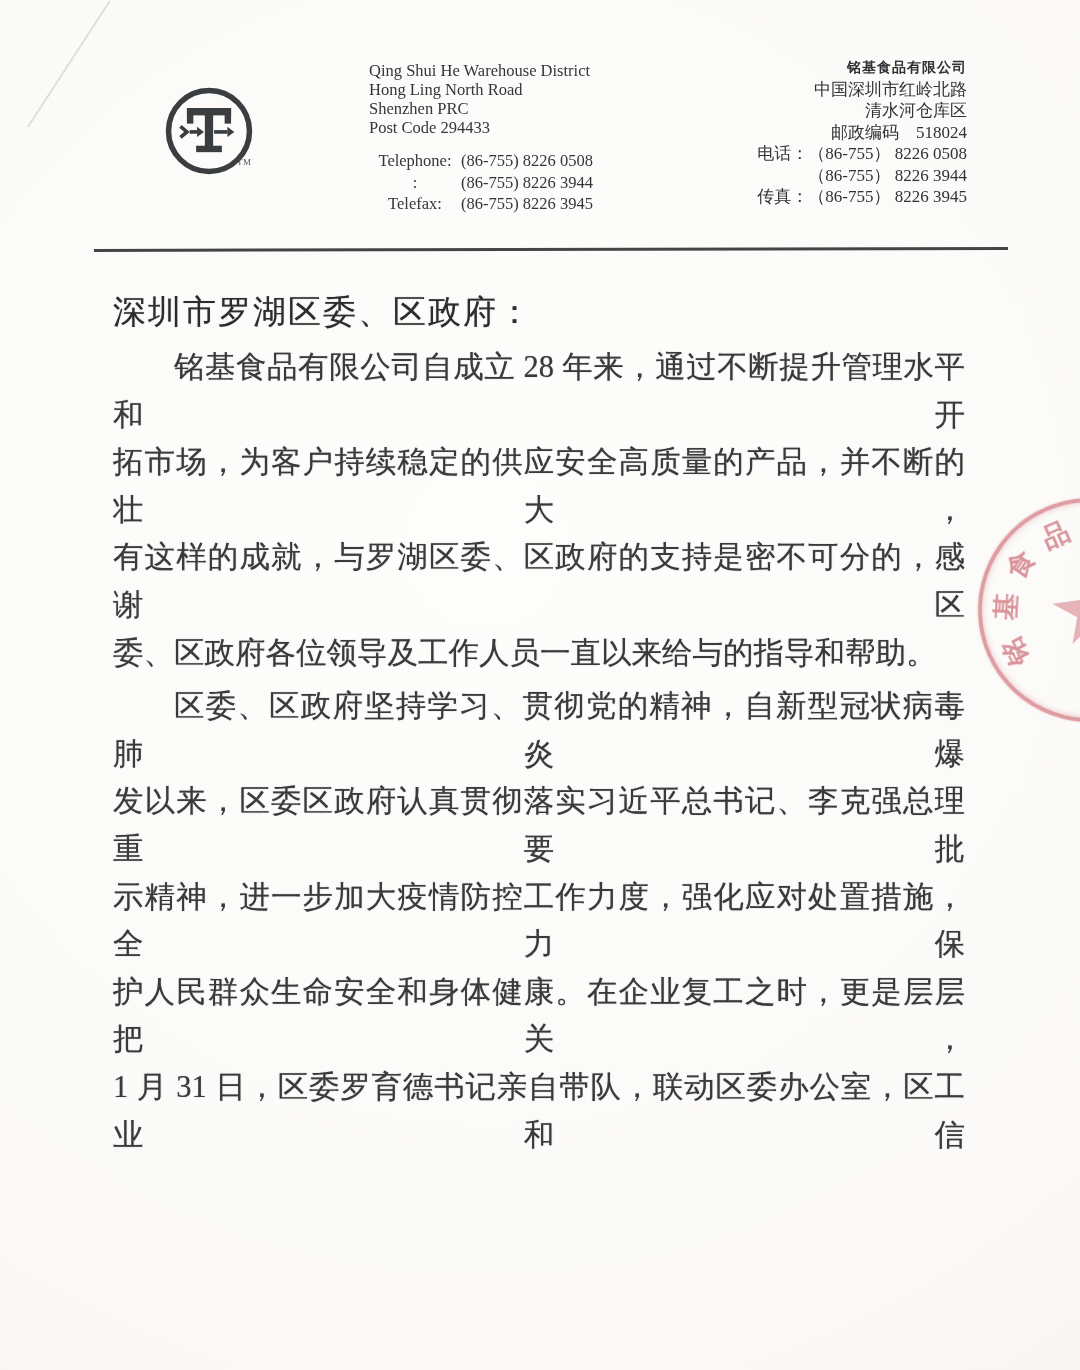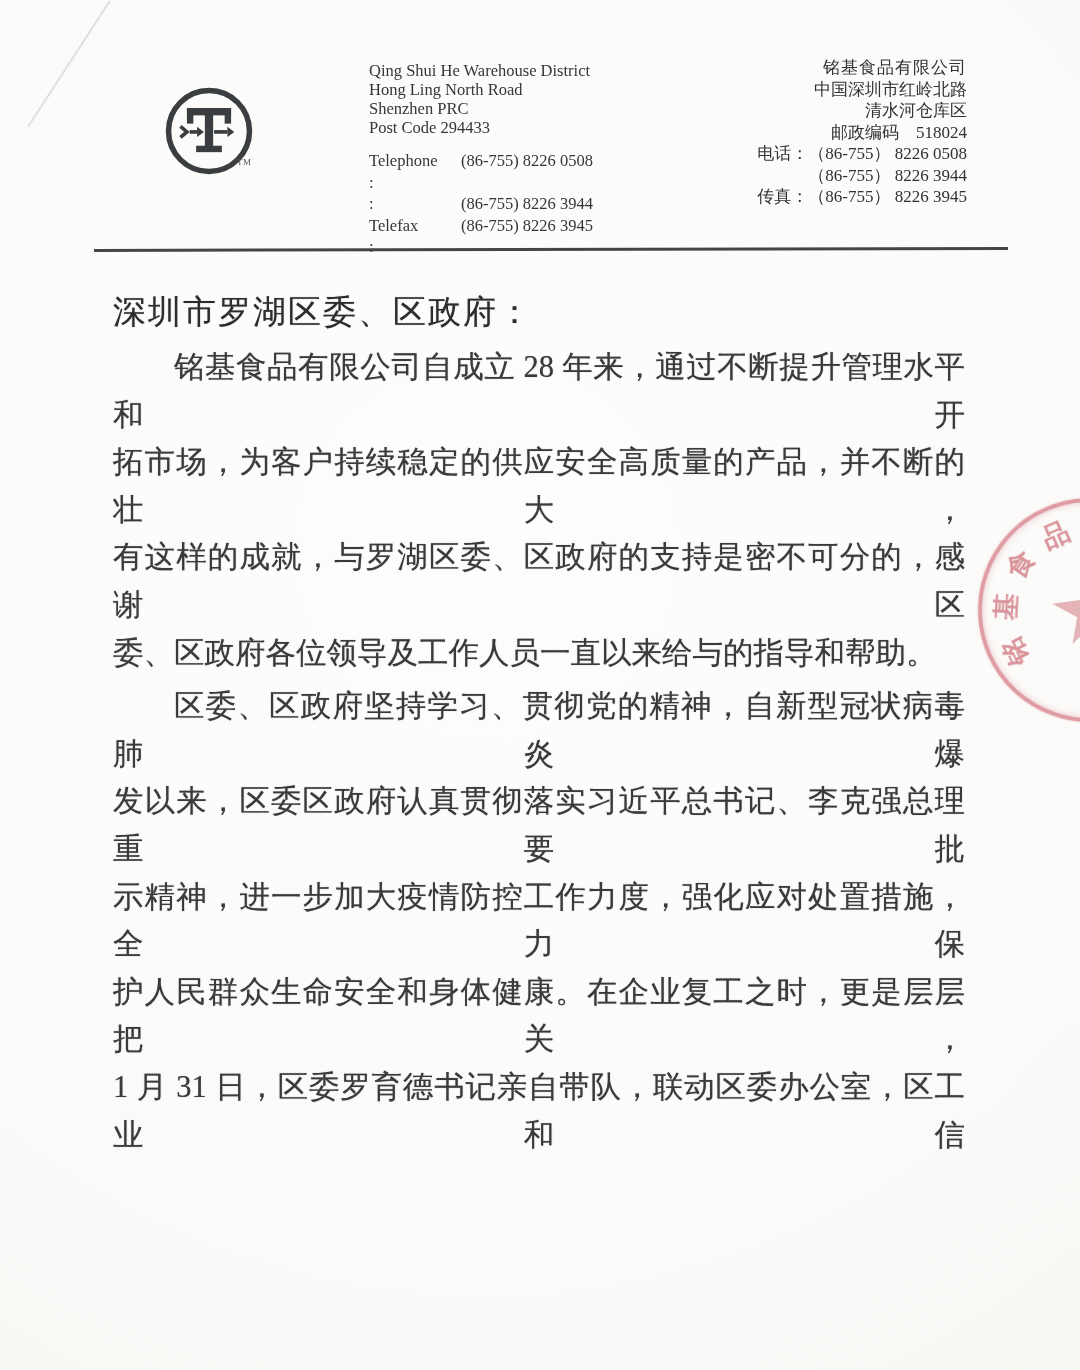--- a/index.html
+++ b/index.html
@@ -24,26 +24,26 @@
   .logo-mark { position:absolute; left:163px; top:85px; width:92px; height:92px; }
   .brand {
     position:absolute; left:140px; top:162px;
     font:700 50px "Liberation Serif", serif; color:#3b3e41; letter-spacing:1px;
   }
   .tm { position:absolute; left:237px; top:157px; font-size:9px; color:#55585b; letter-spacing:.5px; }
 
   .addr-en { position:absolute; left:369px; top:61px; font-size:16.5px; line-height:19px; color:#33363a; }
   .addr-en .contacts { margin-top:13px; line-height:21.5px; }
   .contact-row { display:flex; }
-  .c-label { width:92px; display:flex; justify-content:center;flex-direction:column; }
+  .c-label { width:92px; display:flex; justify-content:center; }
   .c-num { white-space:pre; }
 
   .addr-cn { position:absolute; right:113px; top:57px; text-align:right;
              font-size:17px; line-height:21.5px; color:#2f3236; }
-  .addr-cn .company { font-weight:400; font-size:17px; letter-spacing:1px; }
+  .addr-cn .company { font-weight:700; font-size:14px; letter-spacing:1px; }
 
   .rule { position:absolute; top:248px; left:94px; width:914px; height:2.5px;
           background:#454545; transform:rotate(-0.12deg); }
 
   
   .letter { position:absolute; top:250px; left:113px; right:115px; }
   .title {
     margin:76px 0 0 0; text-align:center;
     font-size:43px; font-weight:700; color:#2e2e2e;
     letter-spacing:30px; padding-left:30px;

